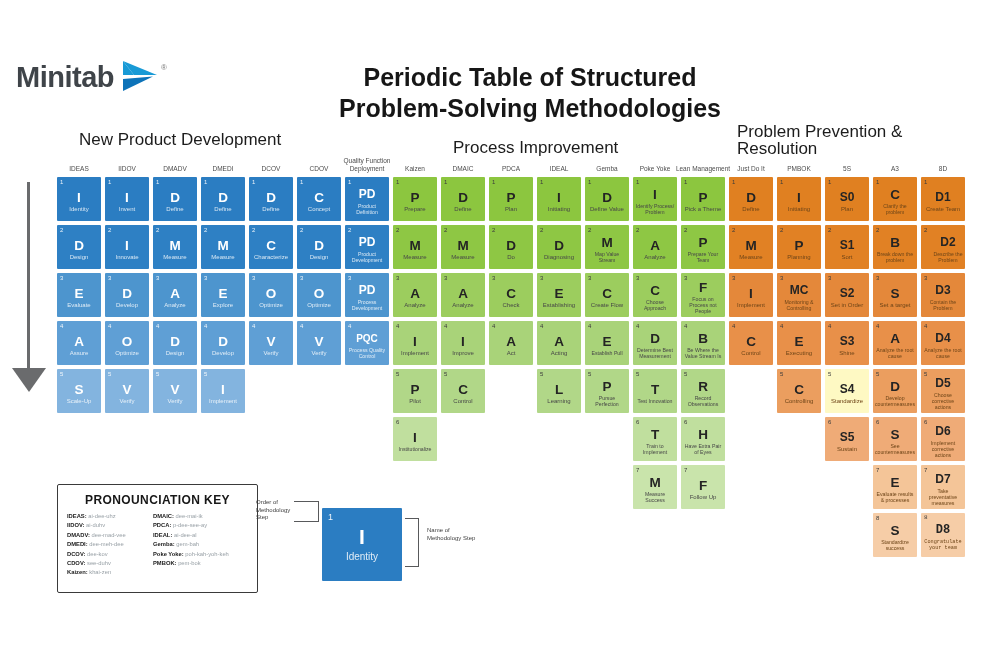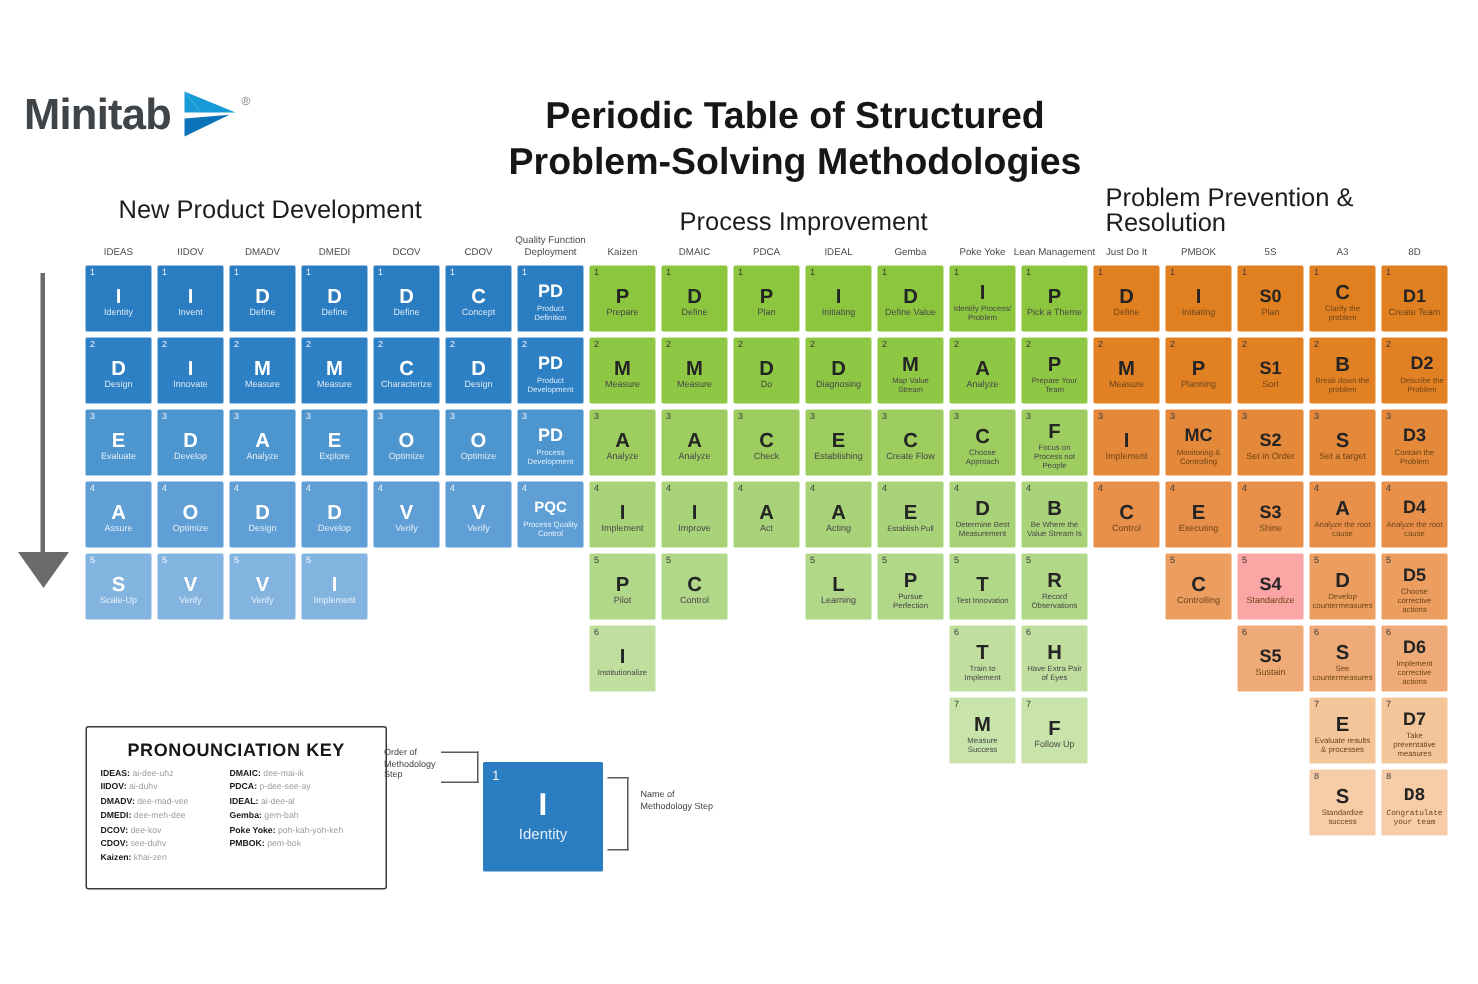--- a/index.html
+++ b/index.html
@@ -527,21 +527,21 @@
       <div class="cell orange" style="left: 825px; top: 273px; background: rgb(228, 136, 58);">
         <span class="num">3</span>
         <span class="sym s2">S2</span>
         <span class="desc">Set in Order</span>
       </div>
       <div class="cell orange" style="left: 825px; top: 321px; background: rgb(232, 144, 73);">
         <span class="num">4</span>
         <span class="sym s2">S3</span>
         <span class="desc">Shine</span>
       </div>
-      <div class="cell orange" style="left: 825px; top: 369px; background: #fca5a5;">
+      <div class="cell orange" style="left: 825px; top: 369px; background: #fef9c3;">
         <span class="num">5</span>
         <span class="sym s2">S4</span>
         <span class="desc">Standardize</span>
       </div>
       <div class="cell orange" style="left: 825px; top: 417px; background: rgb(239, 171, 119);">
         <span class="num">6</span>
         <span class="sym s2">S5</span>
         <span class="desc">Sustain</span>
       </div>
       <div class="col-header" style="left: 867px;">A3</div>

